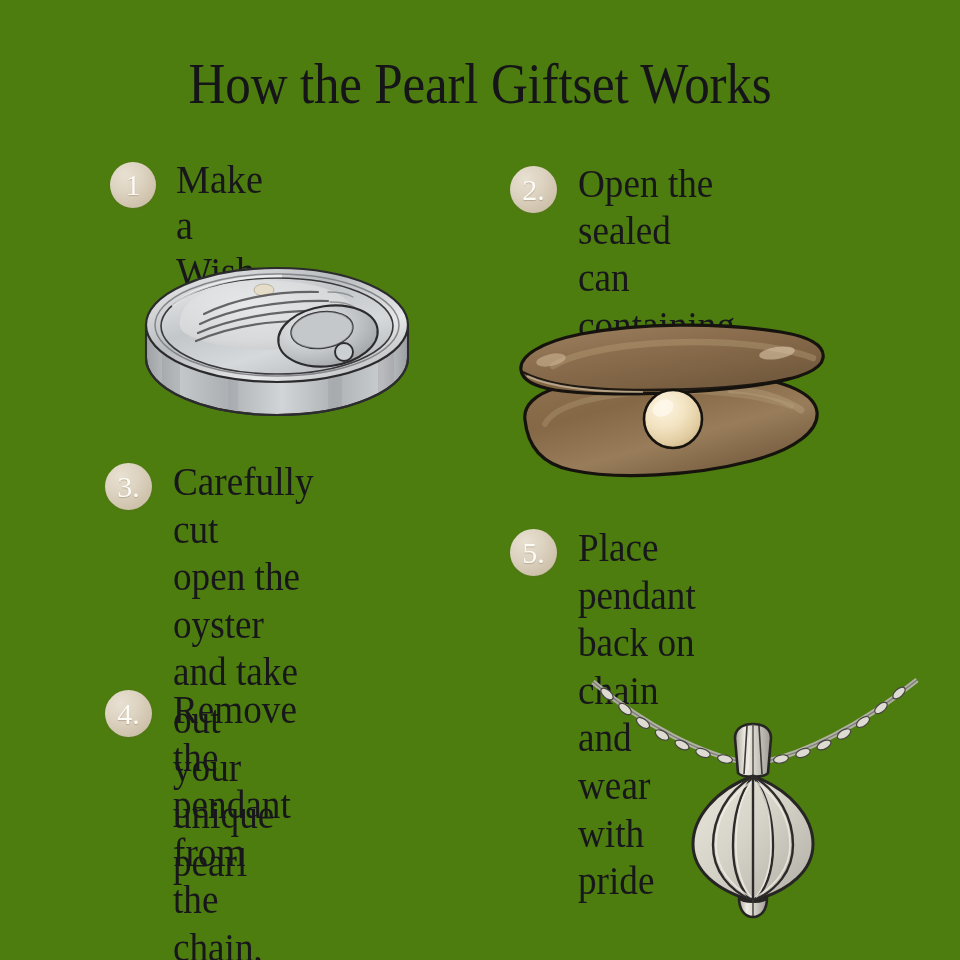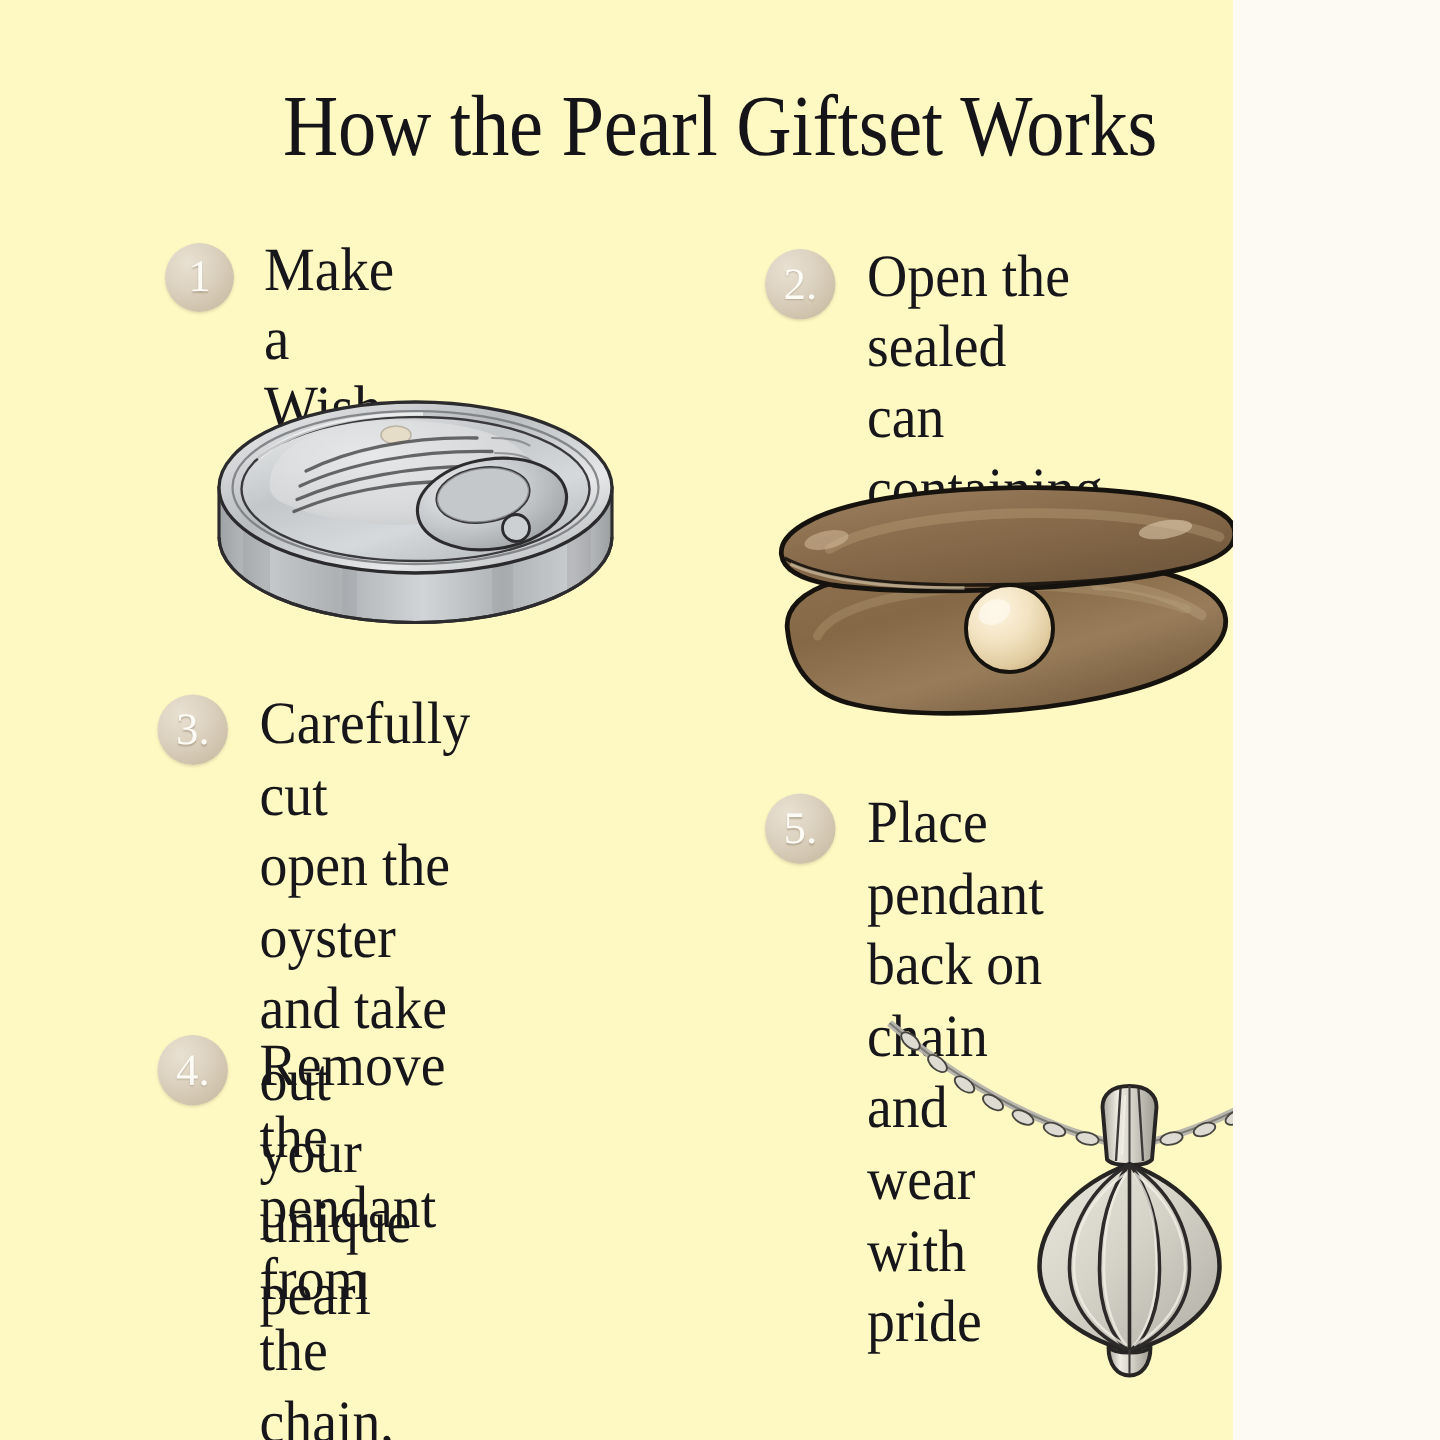--- a/index.html
+++ b/index.html
@@ -3,23 +3,23 @@
 <meta charset="utf-8">
 <title>How the Pearl Giftset Works</title>
 <style>
   html, body {
     margin: 0;
     padding: 0;
     background: #fdfaf4;
   }
   #infographic {
     position: relative;
-    width: 822px;
+    width: 960px;
     height: 960px;
-    background: #fef9c3;
+    background: #4d7c0f;
     overflow: hidden;
     font-family: "Liberation Serif", "DejaVu Serif", serif;
     color: #17161a;
     -webkit-font-smoothing: antialiased;
   }
 
   
   .title {
     position: absolute;
     left: 0;

